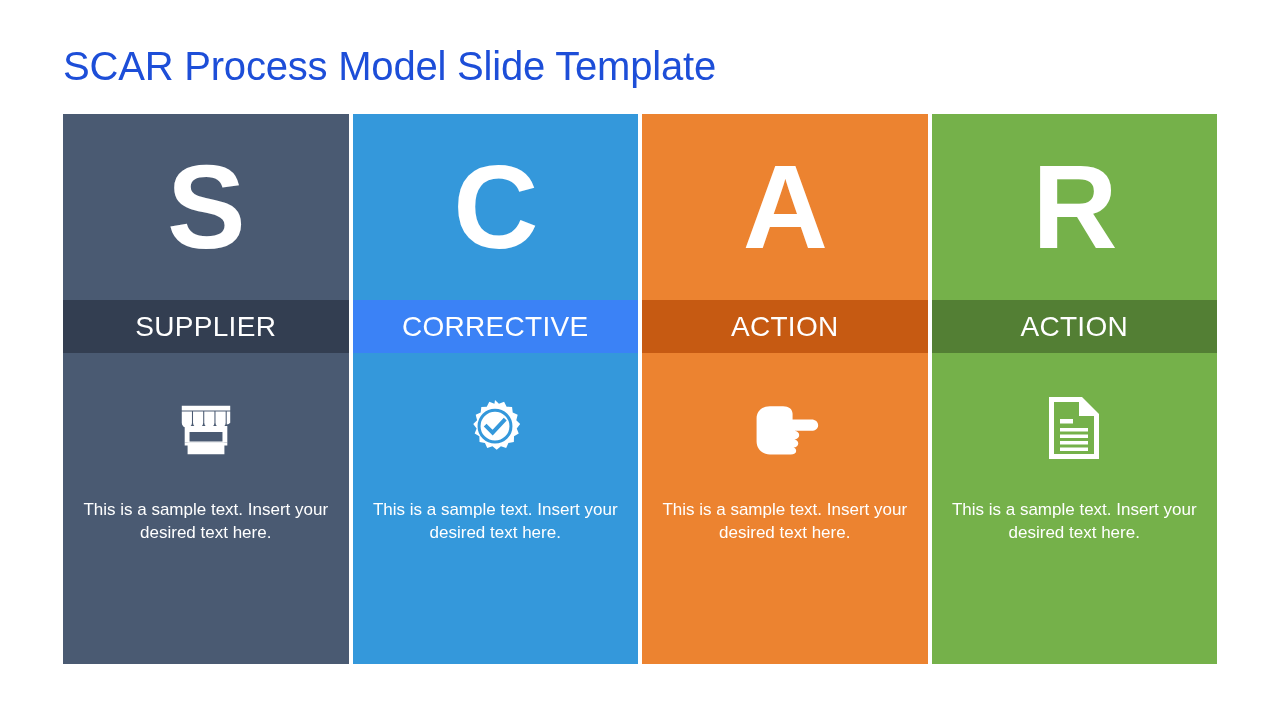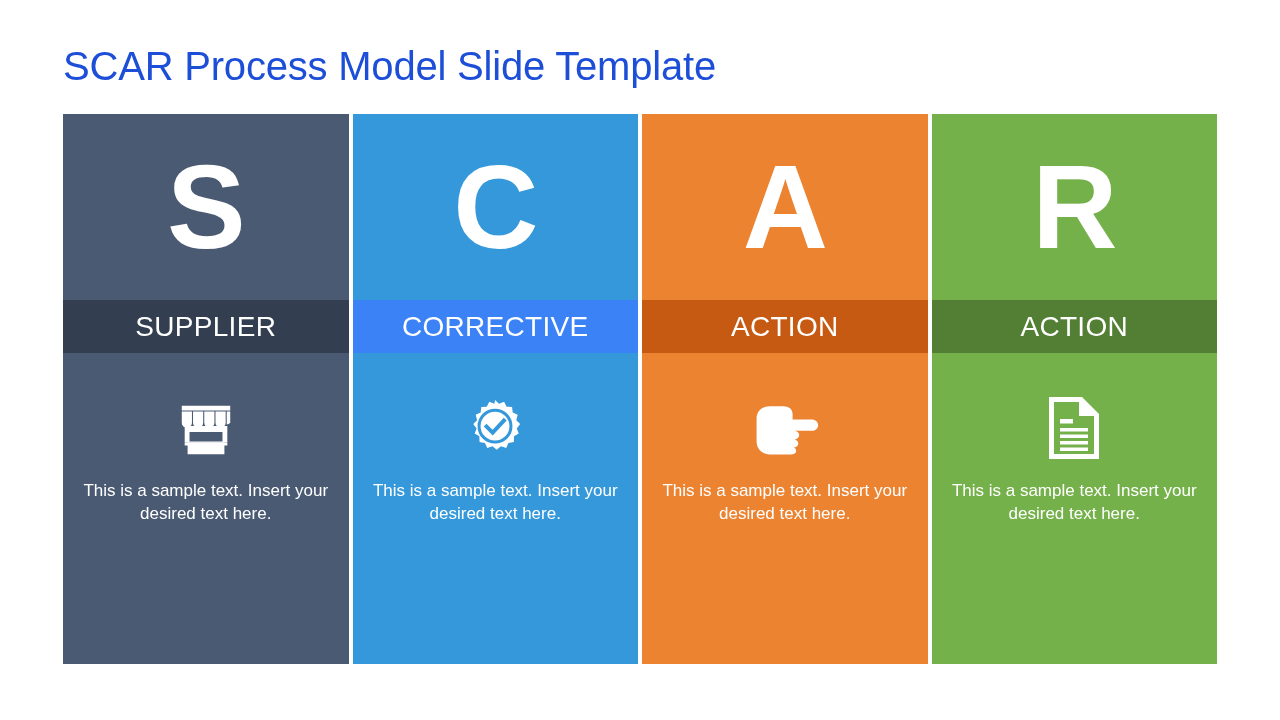--- a/index.html
+++ b/index.html
@@ -82,21 +82,21 @@
     margin-top: 42px;
     height: 66px;
     display: flex;
     align-items: center;
     justify-content: center;
   }
   .col-icon svg {
     display: block;
   }
   .col-text {
-    margin-top: 19px;
+    margin-top: 38px;
     width: 86%;
     text-align: center;
     font-size: 17px;
     line-height: 1.35;
     color: #ffffff;
   }
 </style>
 </head>
 <body>
 

